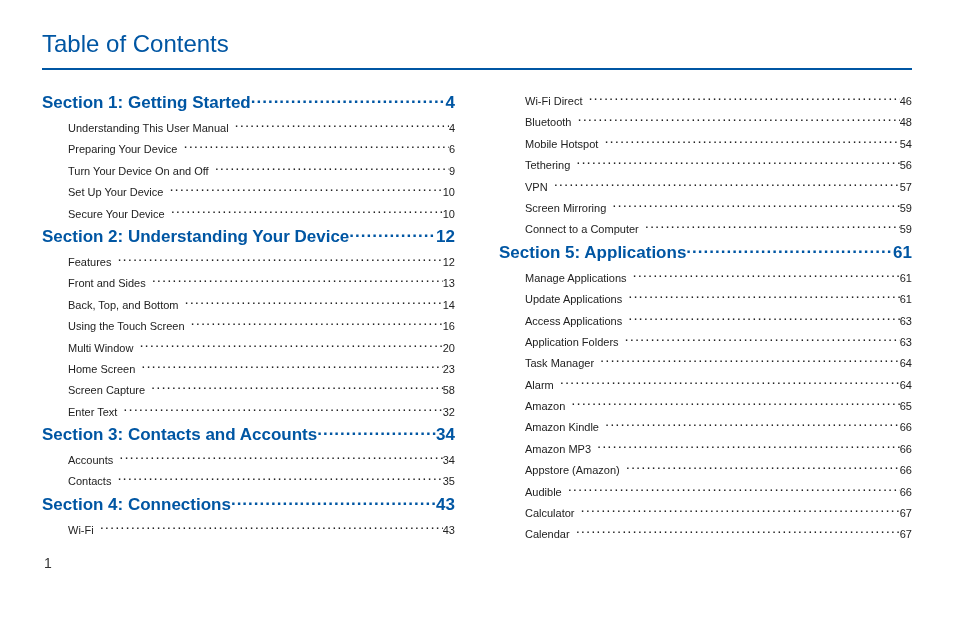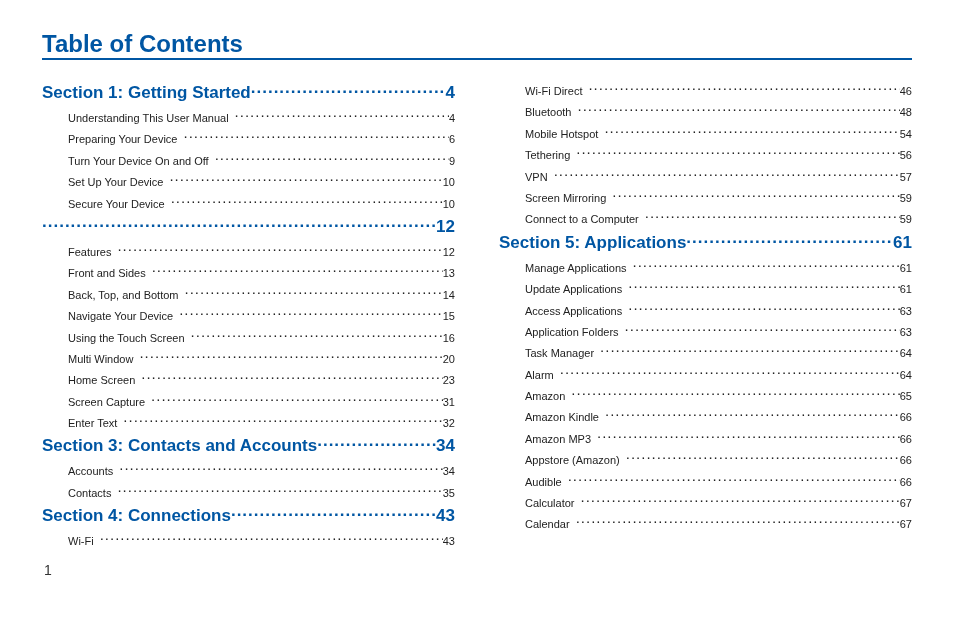--- a/index.html
+++ b/index.html
@@ -9,23 +9,23 @@
     font-family: Arial, Helvetica, sans-serif;
     background: #fff;
     width: 954px;
     height: 636px;
   }
   .page {
     padding: 30px 42px 10px 42px;
   }
   .title {
     color: #0056a3;
-    font-weight: 700;
+    font-weight: 400;
     font-size: 24px;
-    padding-bottom: 0;
+    padding-bottom: 10px;
     border-bottom: 2px solid #0056a3;
     margin-bottom: 18px;
   }
   .columns {
     display: flex;
     gap: 44px;
   }
   .col {
     flex: 1;
   }
@@ -129,20 +129,21 @@
     <span class="dots"></span>
     <span class="pnum">10</span>
   </div>
         <div class="entry">
     <span class="label">Secure Your Device</span>
     <span class="spacer"></span>
     <span class="dots"></span>
     <span class="pnum">10</span>
   </div>
         <div class="section">
+    <span class="label">Section 2:  Understanding Your Device </span>
     <span class="dots"></span>
     <span class="pnum">12</span>
   </div>
         <div class="entry">
     <span class="label">Features</span>
     <span class="spacer"></span>
     <span class="dots"></span>
     <span class="pnum">12</span>
   </div>
         <div class="entry">
@@ -151,26 +152,20 @@
     <span class="dots"></span>
     <span class="pnum">13</span>
   </div>
         <div class="entry">
     <span class="label">Back, Top, and Bottom</span>
     <span class="spacer"></span>
     <span class="dots"></span>
     <span class="pnum">14</span>
   </div>
         <div class="entry">
-    <span class="label">Navigate Your Device</span>
-    <span class="spacer"></span>
-    <span class="dots"></span>
-    <span class="pnum">15</span>
-  </div>
-        <div class="entry">
     <span class="label">Using the Touch Screen</span>
     <span class="spacer"></span>
     <span class="dots"></span>
     <span class="pnum">16</span>
   </div>
         <div class="entry">
     <span class="label">Multi Window</span>
     <span class="spacer"></span>
     <span class="dots"></span>
     <span class="pnum">20</span>
@@ -178,21 +173,21 @@
         <div class="entry">
     <span class="label">Home Screen</span>
     <span class="spacer"></span>
     <span class="dots"></span>
     <span class="pnum">23</span>
   </div>
         <div class="entry">
     <span class="label">Screen Capture</span>
     <span class="spacer"></span>
     <span class="dots"></span>
-    <span class="pnum">31</span>
+    <span class="pnum">58</span>
   </div>
         <div class="entry">
     <span class="label">Enter Text</span>
     <span class="spacer"></span>
     <span class="dots"></span>
     <span class="pnum">32</span>
   </div>
         <div class="section">
     <span class="label">Section 3:  Contacts and Accounts </span>
     <span class="dots"></span>

